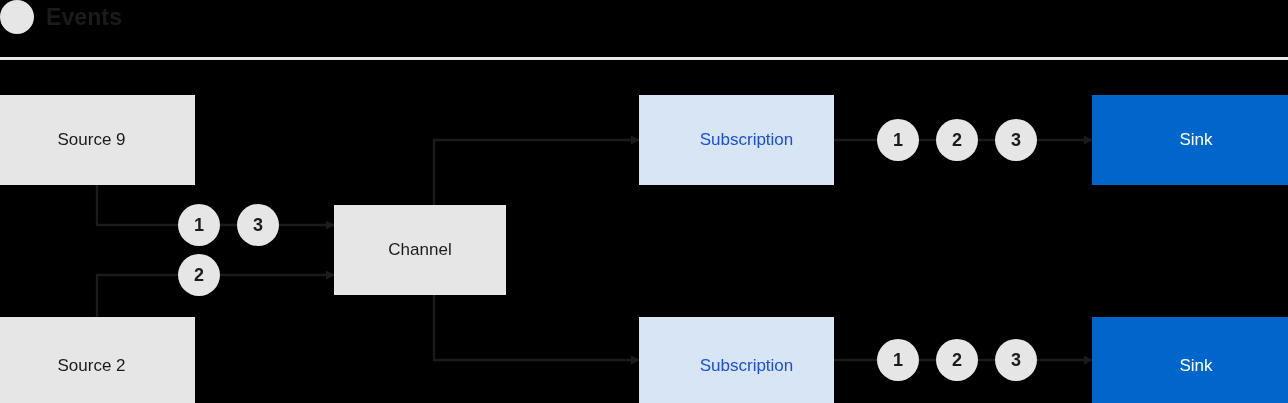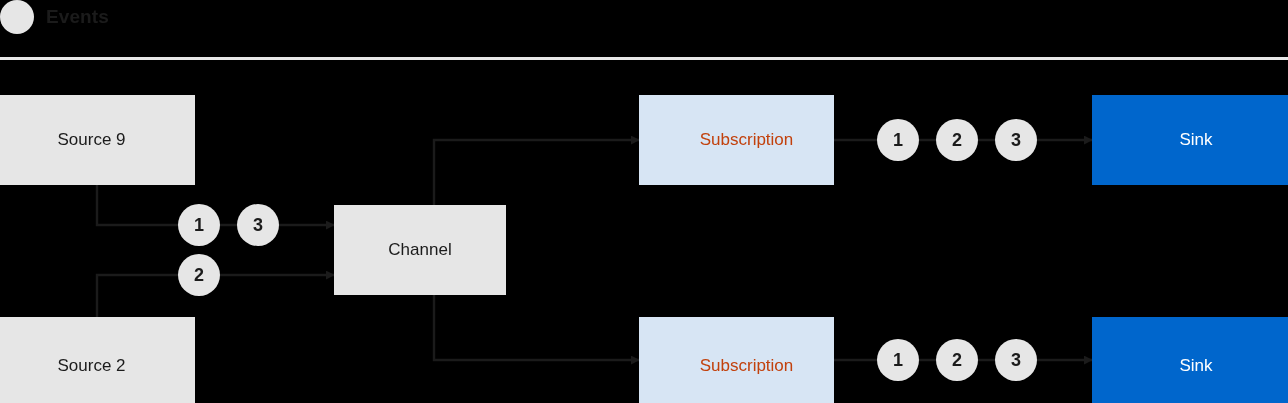--- a/index.html
+++ b/index.html
@@ -34,21 +34,21 @@
     top: 0px;
     width: 34px;
     height: 34px;
     border-radius: 50%;
     background: #e6e6e6;
   }
   .legend-label {
     position: absolute;
     left: 46px;
     top: 4px;
-    font-size: 19px;
+    font-size: 23px;
     font-weight: bold;
     color: #1b1b1b;
     letter-spacing: 0.1px;
     line-height: 26px;
   }
   .divider {
     position: absolute;
     left: 0;
     top: 57px;
     width: 1288px;
@@ -61,21 +61,21 @@
     position: absolute;
     display: flex;
     align-items: center;
     justify-content: center;
     font-size: 17px;
     line-height: 22px;
     box-sizing: border-box;
   }
   .node-source  { background: #e6e6e6; color: #1b1b1b; }
   .node-channel { background: #e6e6e6; color: #1b1b1b; }
-  .node-sub     { background: #d7e5f4; color: #c2410c; padding-left: 20px; }
+  .node-sub     { background: #d7e5f4; color: #1d4ed8; padding-left: 20px; }
   .node-sink    { background: #0066cc; color: #ffffff; }
 
   
   #wires {
     position: absolute;
     left: 0;
     top: 0;
     width: 1288px;
     height: 403px;
     pointer-events: none;

